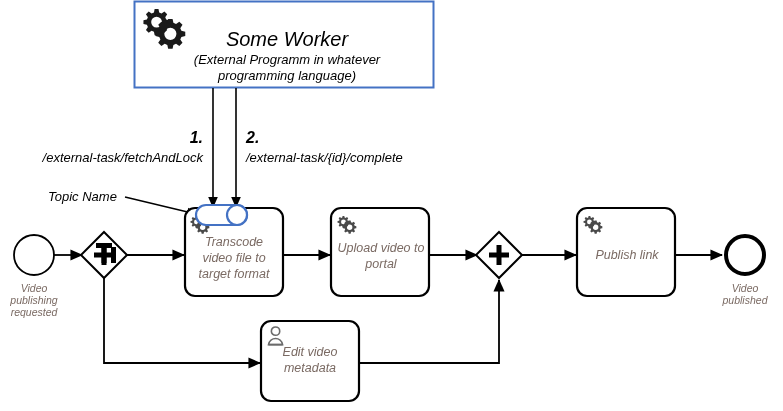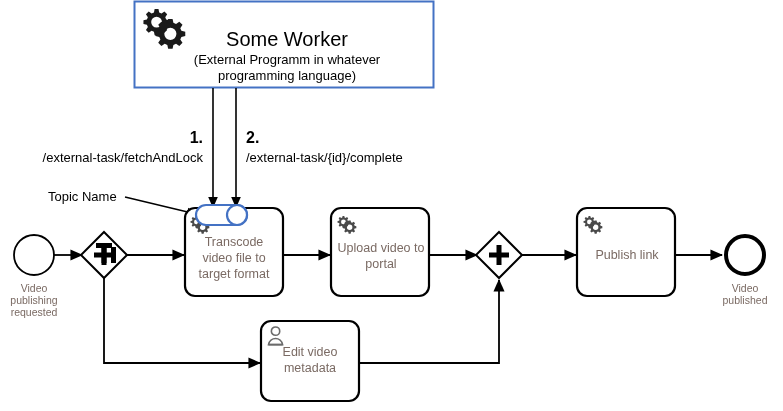--- a/index.html
+++ b/index.html
@@ -11,20 +11,21 @@
     width: 783px;
     height: 411px;
     font-family: "Liberation Sans", sans-serif;
     overflow: hidden;
   }
   #canvas {
     position: relative;
     width: 783px;
     height: 411px;
     background: #ffffff;
+    font-style: italic;
   }
   #diagram-svg {
     position: absolute;
     top: 0;
     left: 0;
     width: 783px;
     height: 411px;
   }
   .svg-text {
     font-family: "Liberation Sans", sans-serif;

